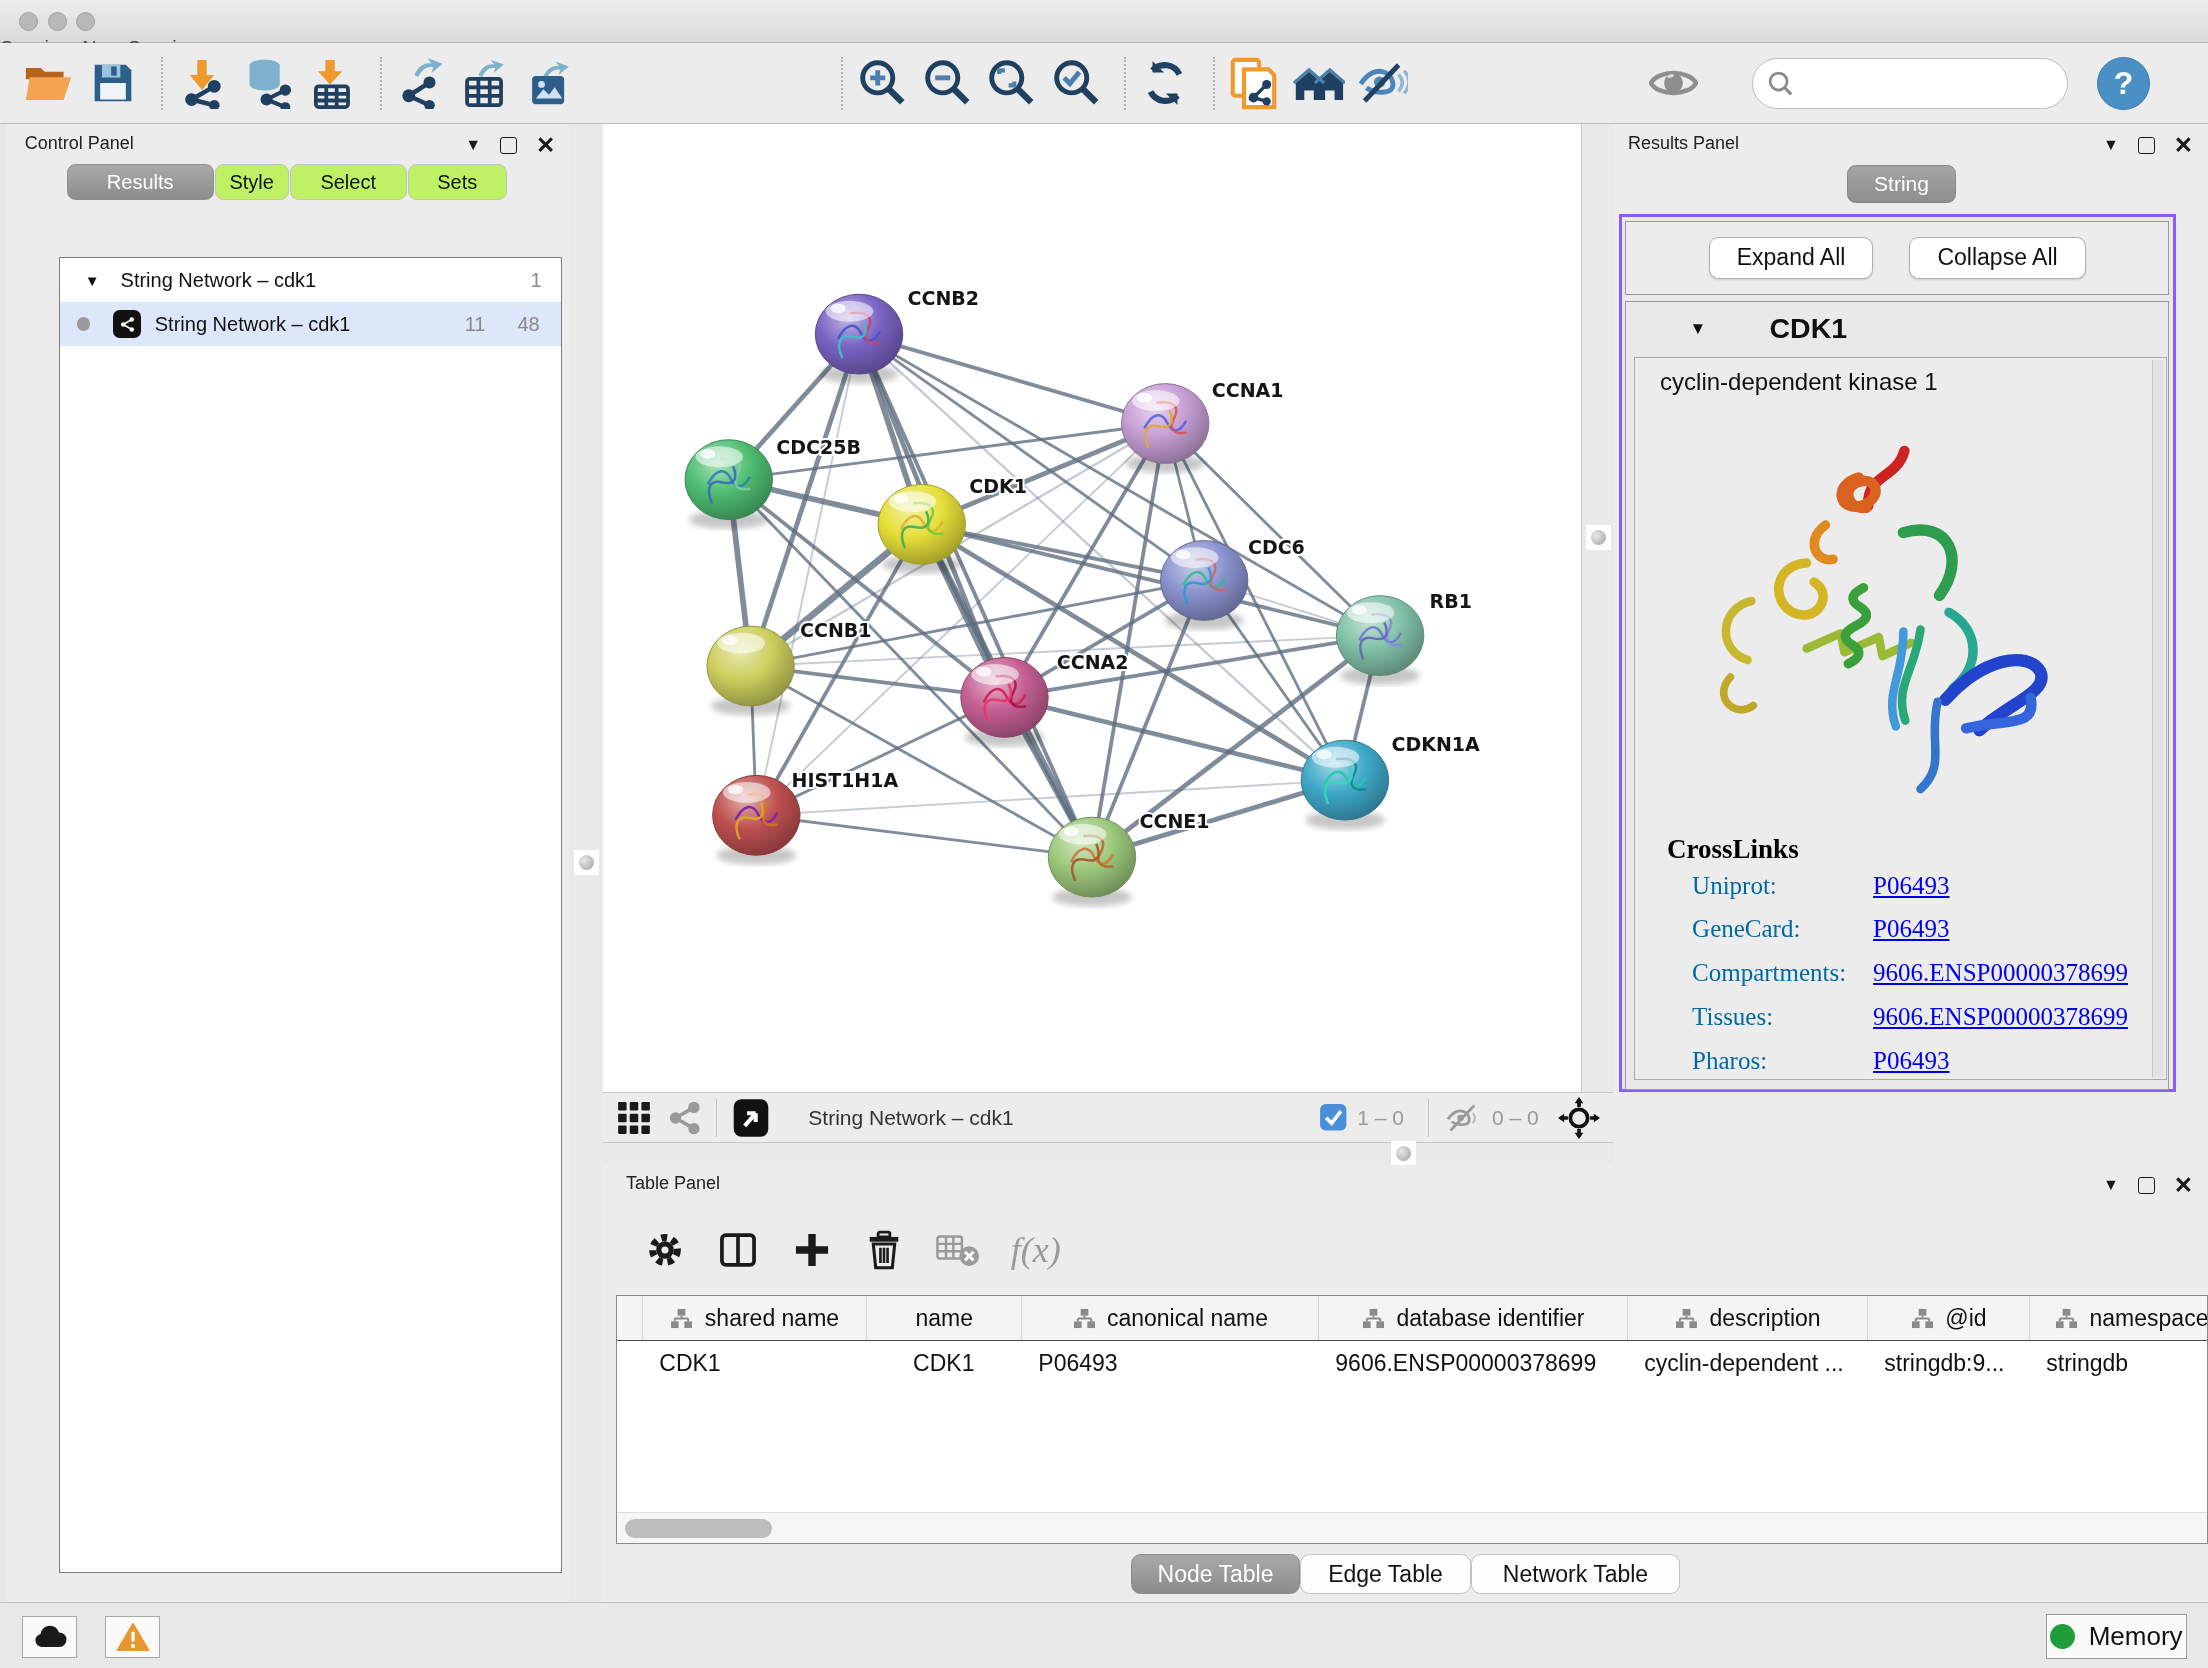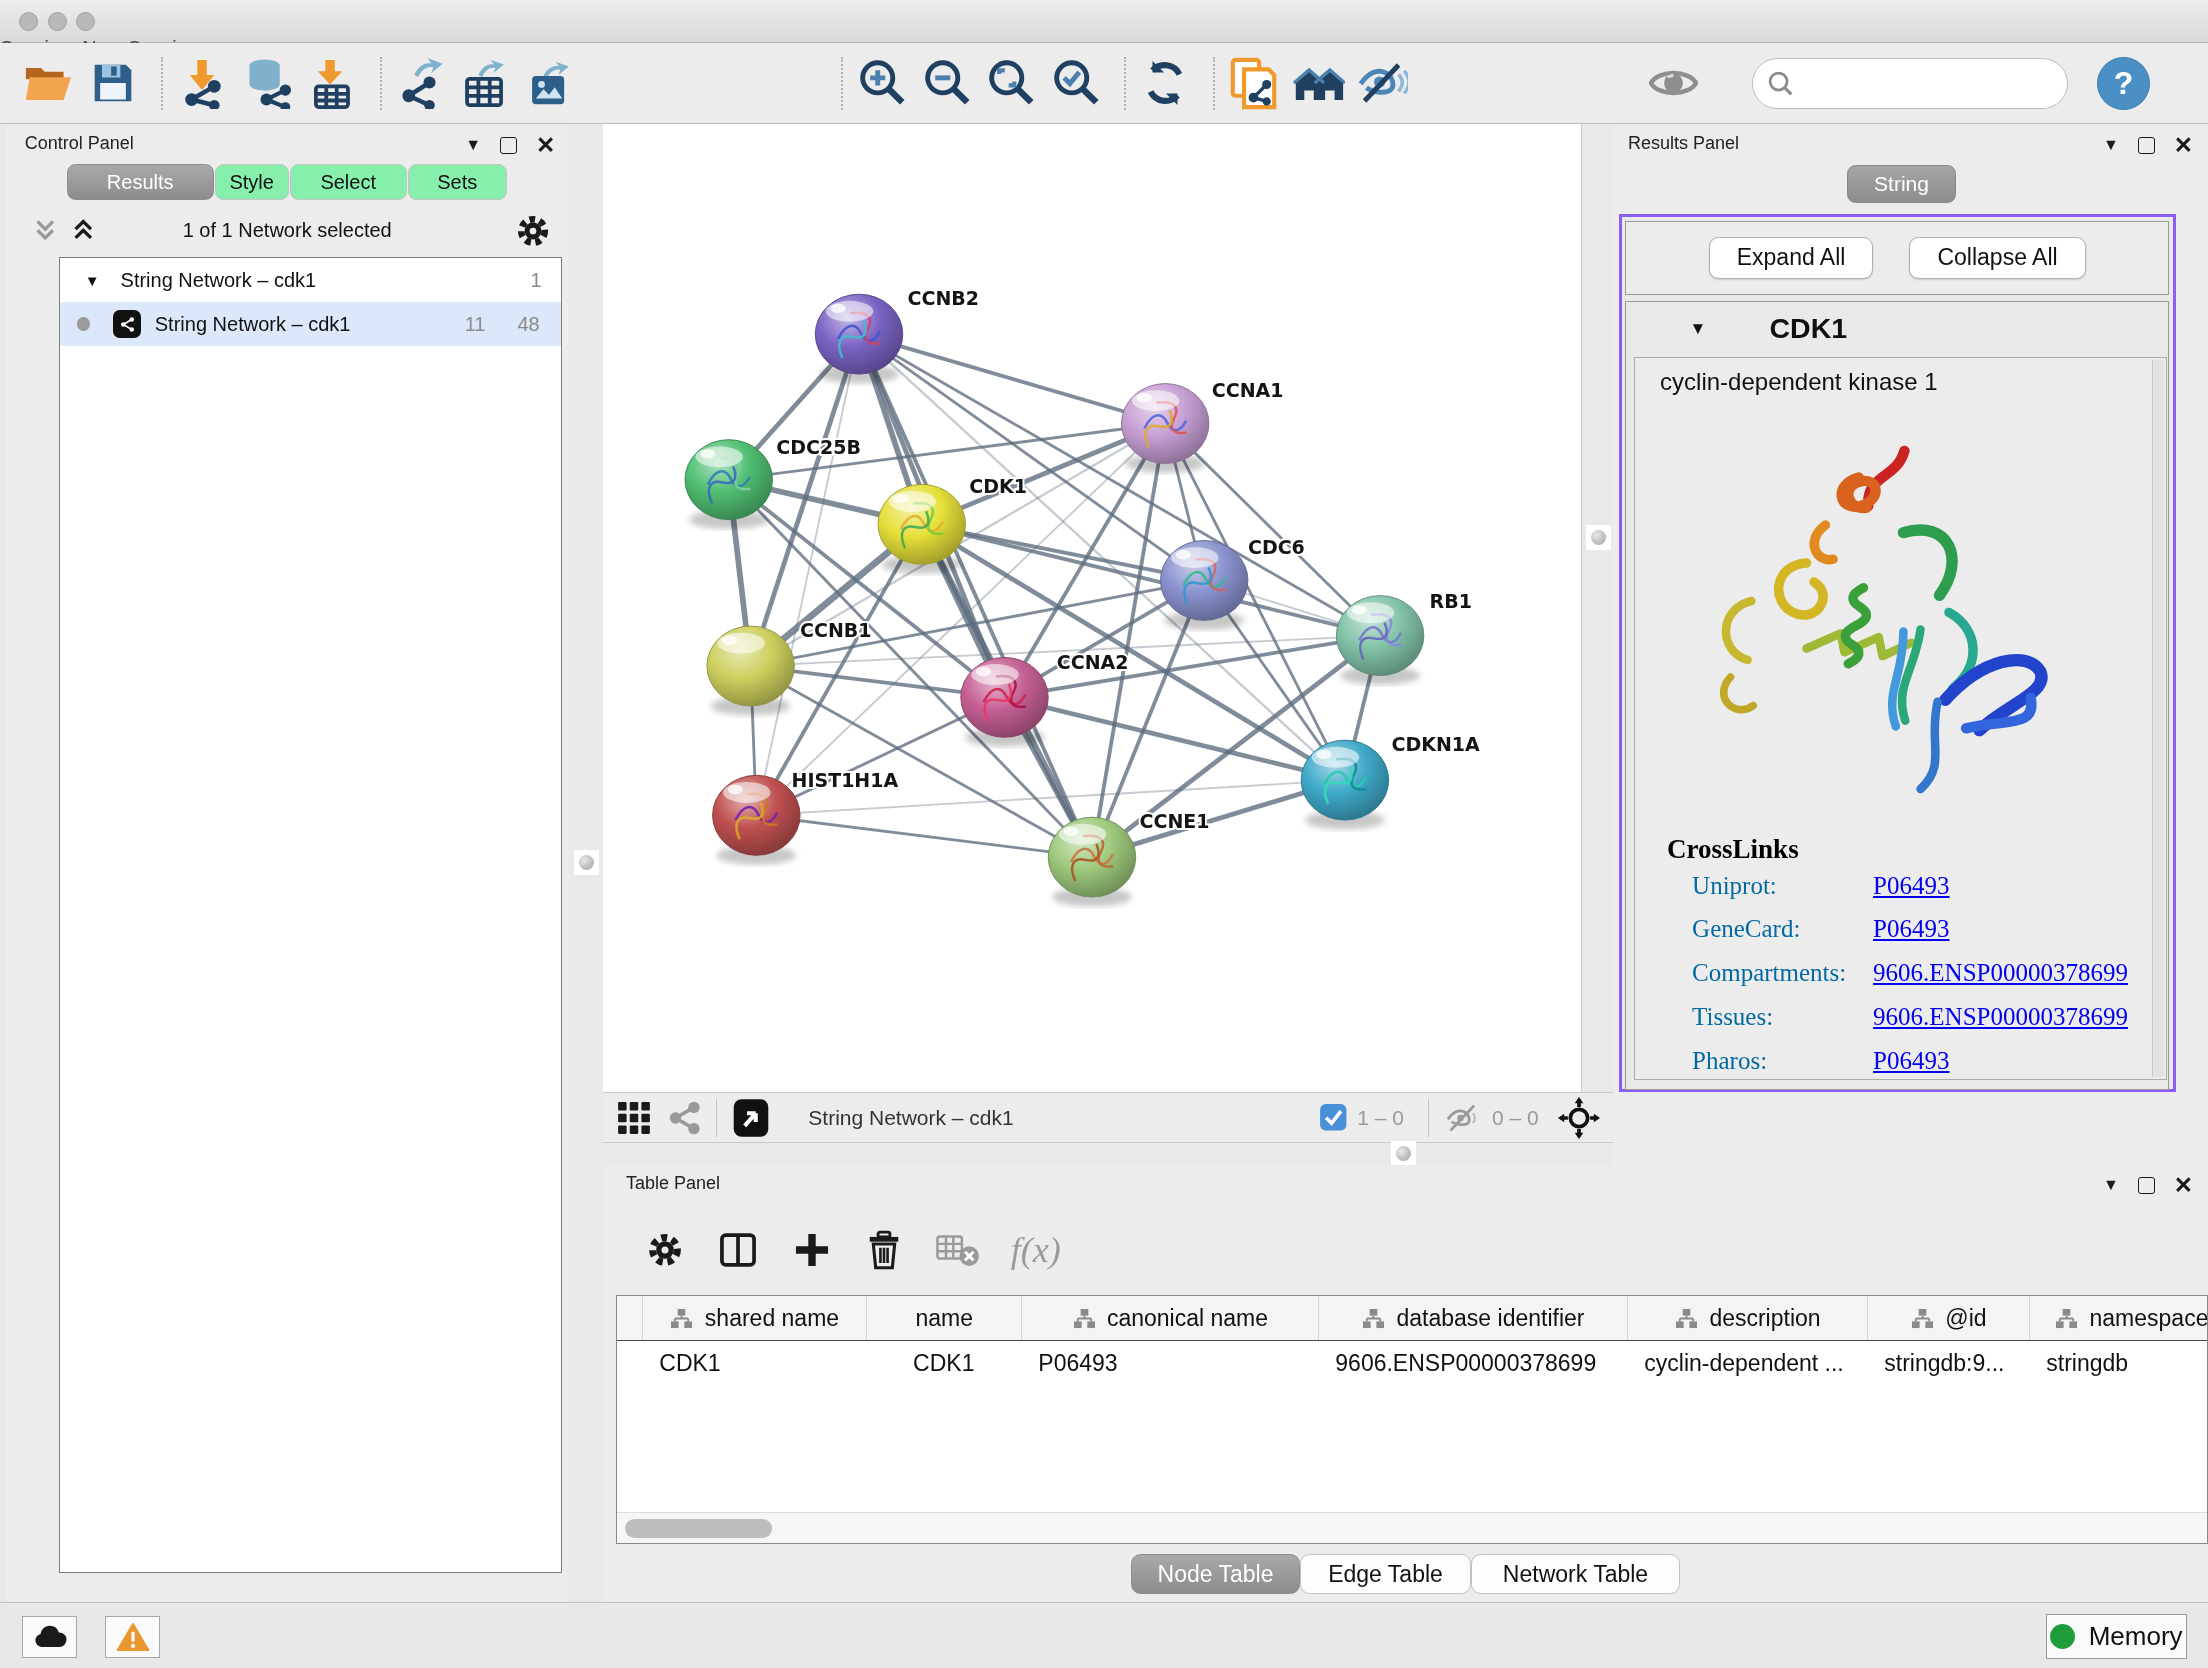--- a/index.html
+++ b/index.html
@@ -27,21 +27,21 @@
   
   .panel-title{font-size:18px;color:#222;}
   .win-min{display:inline-block;width:15px;height:15px;border:1.9px solid #1a1a1a;border-radius:2.9px;}
   .win-close{font-size:23px;font-weight:bold;color:#1a1a1a;line-height:1;}
   .win-collapse{font-size:16px;color:#1a1a1a;}
   
   .cpanel{position:absolute;left:5.7px;top:124px;width:563px;height:1478px;background:#ececec;}
   .cp-head{position:absolute;left:19px;top:8.6px;}
   .cp-icons{position:absolute;top:9.5px;right:13.3px;display:flex;gap:19px;align-items:center;}
   .tabrow{position:absolute;top:40px;left:61px;display:flex;}
-  .tab{height:36px;border:1px solid #c2c2c2;background:#86efac;color:#111;font-size:20px;
+  .tab{height:36px;border:1px solid #c2c2c2;background:#bef264;color:#111;font-size:20px;
     display:flex;align-items:center;justify-content:center;border-radius:8.6px;margin-right:1px;box-sizing:border-box;}
   .tab.sel{background:linear-gradient(#a9a9a9,#8c8c8c);color:#fff;border-color:#8c8c8c;}
   .cp-inforow{position:absolute;top:88px;left:0;width:100%;height:38px;}
   .cp-chevrons{position:absolute;left:25px;top:3.8px;display:flex;gap:9.5px;}
   .cp-info{position:absolute;left:0;right:0;text-align:center;top:6.7px;font-size:20px;color:#111;}
   .cp-gear{position:absolute;right:17px;top:0px;}
   .treebox{position:absolute;left:53px;top:133px;width:503px;height:1316px;background:#fff;border:1.9px solid #7c7c7c;box-sizing:border-box;}
   .trow{height:44px;display:flex;align-items:center;font-size:20px;color:#111;}
   .trow .exp{margin-left:25px;font-size:15px;color:#111;}
   .trow.child{background:#dce8f9;}
@@ -337,42 +337,20 @@
       <span class="win-collapse">▼</span>
       <span class="win-min"></span>
       <span class="win-close">✕</span>
     </div>
     <div class="tabrow" id="cp-tabs">
         <div class="tab sel" style="width: 147px;">Results</div>
         <div class="tab" style="width: 74px;">Style</div>
         <div class="tab" style="width: 117px;">Select</div>
         <div class="tab" style="width: 99px;">Sets</div>
       </div>
-    <div class="cp-inforow">
-      <div class="cp-chevrons">
-        <span>
-            <svg width="28.5" height="28.5" viewBox="0 0 26 26">
-              <path d="M6 5l7 7 7-7M6 13l7 7 7-7" stroke="#9a9a9a" stroke-width="3" fill="none"></path>
-            </svg>
-          </span>
-        <span>
-            <svg width="28.5" height="28.5" viewBox="0 0 26 26">
-              <path d="M6 12l7-7 7 7M6 20l7-7 7 7" stroke="#1a1a1a" stroke-width="3" fill="none"></path>
-            </svg>
-          </span>
-      </div>
-      <div class="cp-info">1 of 1 Network selected</div>
-      <div class="cp-gear">
-        <svg width="38" height="38" viewBox="0 0 34 34">
-            <circle cx="17" cy="17" r="10.5" fill="none" stroke="#1a1a1a" stroke-width="6" stroke-dasharray="5 4.2"></circle>
-            <circle cx="17" cy="17" r="7.5" fill="#1a1a1a"></circle>
-            <circle cx="17" cy="17" r="3" fill="#ececec"></circle>
-          </svg>
-      </div>
-    </div>
     <div class="treebox">
       <div class="trow">
         <span class="exp">▼</span>
         <span style="margin-left:21px">String Network – cdk1</span>
         <span class="t-count" style="margin-left:auto;margin-right:19px">1</span>
       </div>
       <div class="trow child">
         <span class="dot" style="margin-left:17px"></span>
         <span class="appicon" style="margin-left:23px">
           <svg width="17" height="17" viewBox="0 0 24 24">

